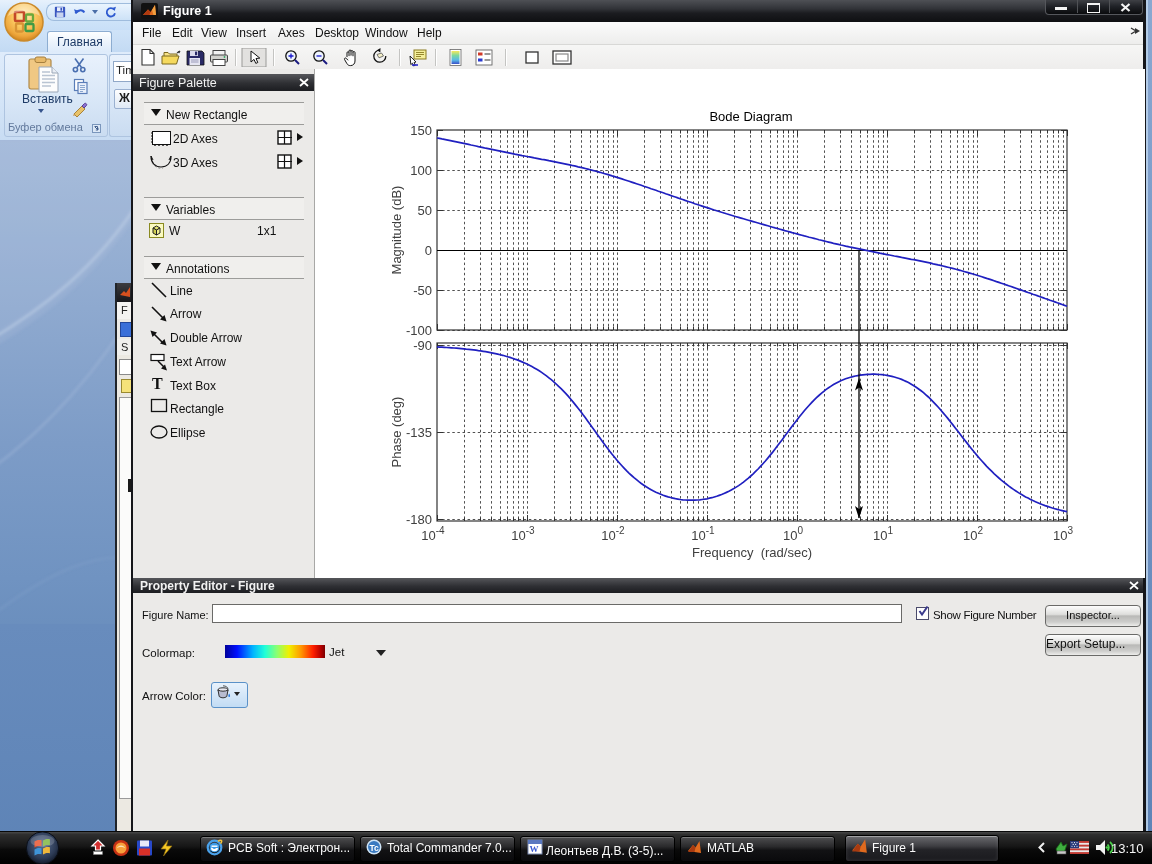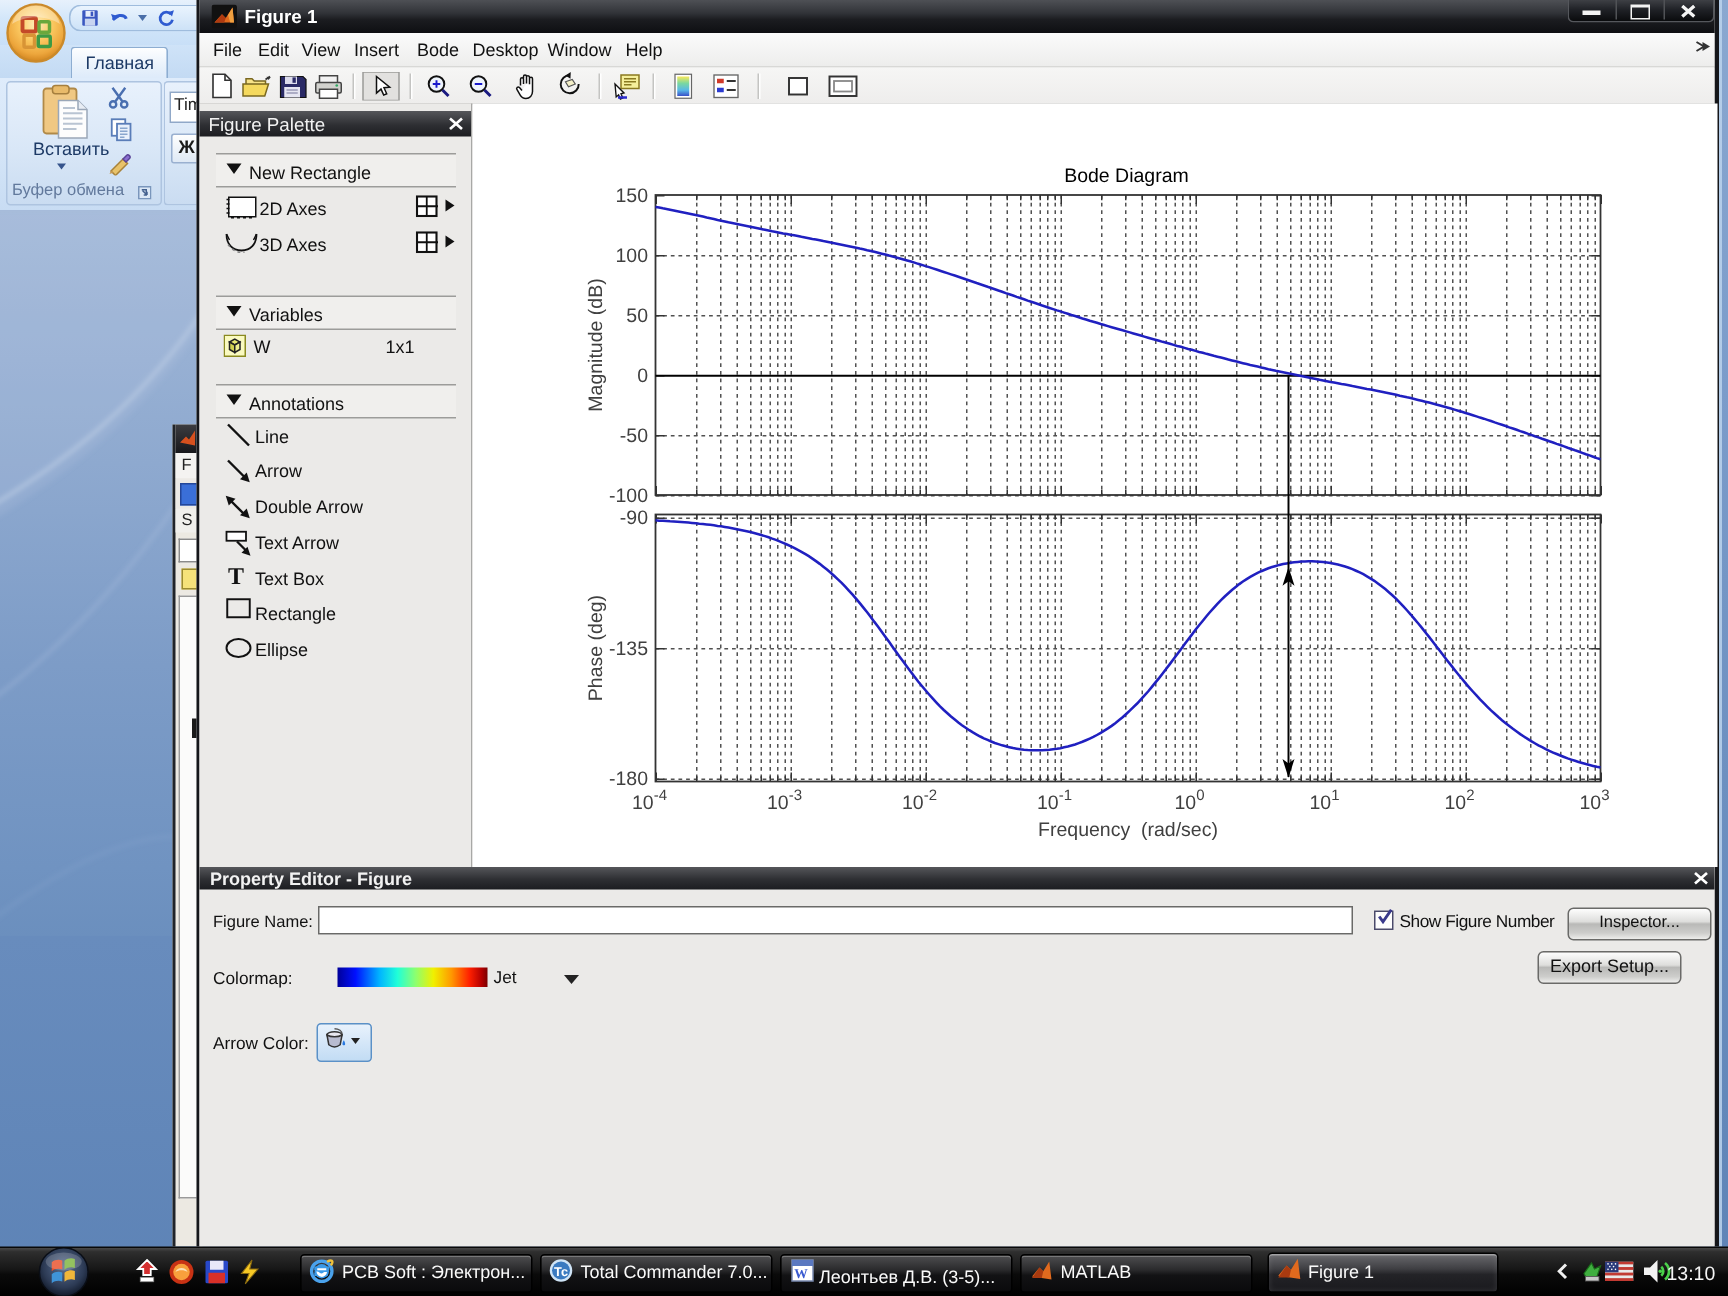--- a/index.html
+++ b/index.html
@@ -161,21 +161,21 @@
    <svg class="ab" style="left:74px;top:3px" width="11" height="9" viewBox="0 0 11 9">
         <path d="M1.5 1l8 7M9.5 1l-8 7" stroke="#f4f4f4" stroke-width="2.2"></path>
       </svg>
  </div>
 
  <div class="ab" style="left:0;top:22px;width:1010px;height:22px;background:linear-gradient(180deg,#fbfbfb,#ededec);border-bottom:1px solid #d8d8d6"></div>
  <div class="ab t12" style="left:9px;top:26px">File</div>
  <div class="ab t12" style="left:39px;top:26px">Edit</div>
  <div class="ab t12" style="left:68px;top:26px">View</div>
  <div class="ab t12" style="left:103px;top:26px">Insert</div>
- <div class="ab t12" style="left:145px;top:26px">Bode</div>
+ <div class="ab t12" style="left:145px;top:26px">Axes</div>
  <div class="ab t12" style="left:182px;top:26px">Desktop</div>
  <div class="ab t12" style="left:232px;top:26px">Window</div>
  <div class="ab t12" style="left:284px;top:26px">Help</div>
  <svg class="ab" style="left:996px;top:27px" width="12" height="10" viewBox="0 0 12 10">
       <path d="M2 1l5 3-5 3" fill="none" stroke="#333" stroke-width="1.3"></path>
       <path d="M6 1l5 3-5 3z" fill="#333"></path>
     </svg>
 
  <div class="ab" style="left:0;top:45px;width:1010px;height:24px;background:linear-gradient(180deg,#f6f6f5,#eeedec);border-bottom:1px solid #9c9c9a"></div>
 
@@ -542,21 +542,21 @@
       </svg>
   <div class="ab" style="left:9px;top:31px;font-size:11px;color:#111">Figure Name:</div>
   <div class="ab" style="left:79px;top:26px;width:688px;height:17px;background:#fff;border:1px solid #6a6a68"></div>
 
   <div class="ab" style="left:783px;top:29px;width:11px;height:11px;background:#fdfdfd;border:1px solid #4a4a6a"></div>
   <svg class="ab" style="left:784px;top:27px" width="13" height="13" viewBox="0 0 13 13">
         <path d="M2.5 6l2.5 3.5L10.5 1.5" fill="none" stroke="#3a3a8c" stroke-width="2"></path>
       </svg>
   <div class="ab" style="left:800px;top:31px;font-size:11.5px;color:#111;letter-spacing:-0.3px">Show Figure Number</div>
   <div class="ab" style="left:912px;top:27px;width:94px;height:20px;border:1px solid #6a6a68;border-radius:4px;background:linear-gradient(180deg,#fdfdfd,#dededc 42%,#b9b9b7 50%,#cdcdcb 80%,#ededeb);text-align:center;font-size:11px;color:#111;line-height:19px">Inspector...</div>
-  <div class="ab" style="left:892px;top:56px;width:94px;height:20px;border:1px solid #6a6a68;border-radius:4px;background:linear-gradient(180deg,#fdfdfd,#dededc 42%,#b9b9b7 50%,#cdcdcb 80%,#ededeb);text-align:center;font-size:12px;color:#111;line-height:19px">Export Setup...</div>
+  <div class="ab" style="left:912px;top:56px;width:94px;height:20px;border:1px solid #6a6a68;border-radius:4px;background:linear-gradient(180deg,#fdfdfd,#dededc 42%,#b9b9b7 50%,#cdcdcb 80%,#ededeb);text-align:left;font-size:12px;color:#111;line-height:19px">Export Setup...</div>
   <div class="ab" style="left:9px;top:69px;font-size:11.5px;color:#111">Colormap:</div>
   <div class="ab" style="left:92px;top:67px;width:100px;height:13px;background:linear-gradient(90deg,#00009a,#0010ff 12%,#00b4ff 28%,#20ffd8 40%,#8cff70 52%,#f0f000 64%,#ff9800 76%,#ff2000 88%,#b40000 96%,#7a0000)"></div>
   <div class="ab" style="left:196px;top:68px;font-size:11.5px;color:#111">Jet</div>
   <div class="ab" style="left:243px;top:72px;width:0;height:0;border-left:5px solid transparent;border-right:5px solid transparent;border-top:6px solid #222"></div>
   <div class="ab" style="left:9px;top:112px;font-size:11.5px;color:#111">Arrow Color:</div>
   <div class="ab" style="left:78px;top:104px;width:35px;height:24px;background:linear-gradient(180deg,#e8f2fc,#c2dcf4);border:1px solid #5a91c8;border-radius:3px"></div>
   <svg class="ab" style="left:82px;top:106px" width="17" height="17" viewBox="0 0 17 17">
         <ellipse cx="8" cy="6" rx="5" ry="2.2" fill="#e8e8f0" stroke="#333" stroke-width="1"></ellipse>
         <path d="M3 6l1.2 6.5c2.3 1.8 5.3 1.8 7.6 0L13 6c-2.6 1.6-7.4 1.6-10 0z" fill="#b8bcd0" stroke="#333" stroke-width="1"></path>
         <path d="M8 1.8c3 0 5 1.6 5 3.4" fill="none" stroke="#555" stroke-width="1"></path>

